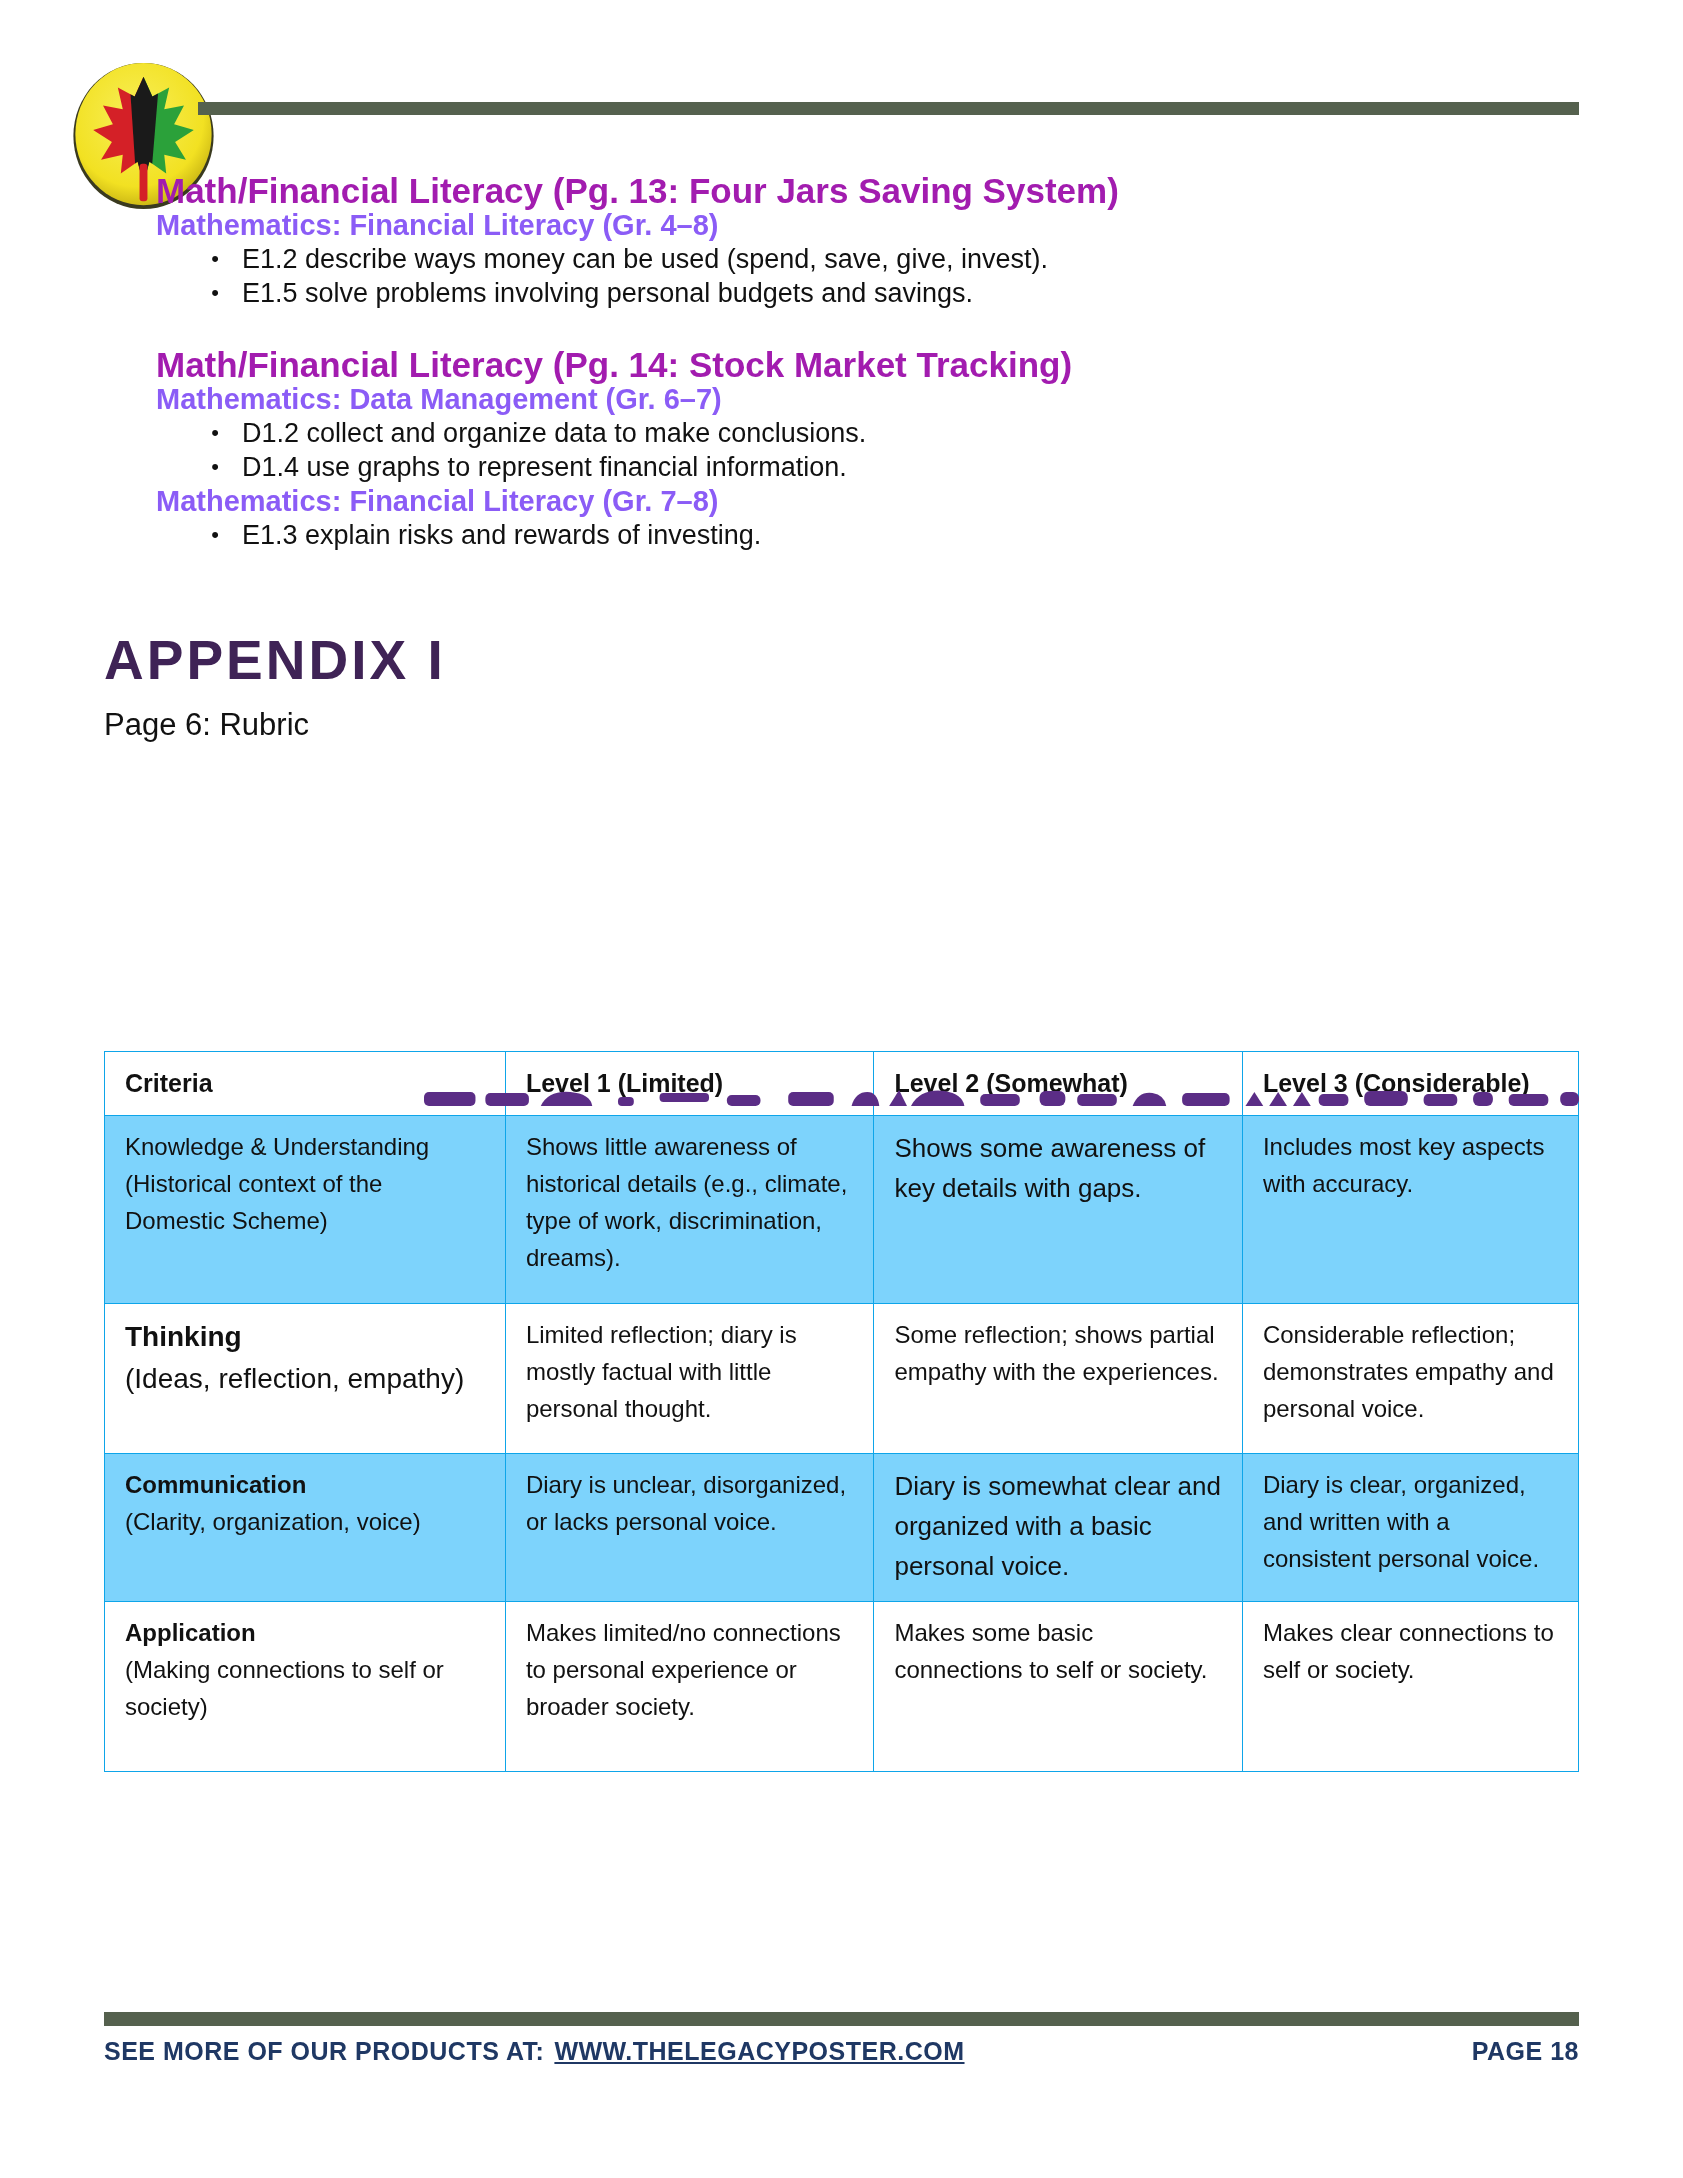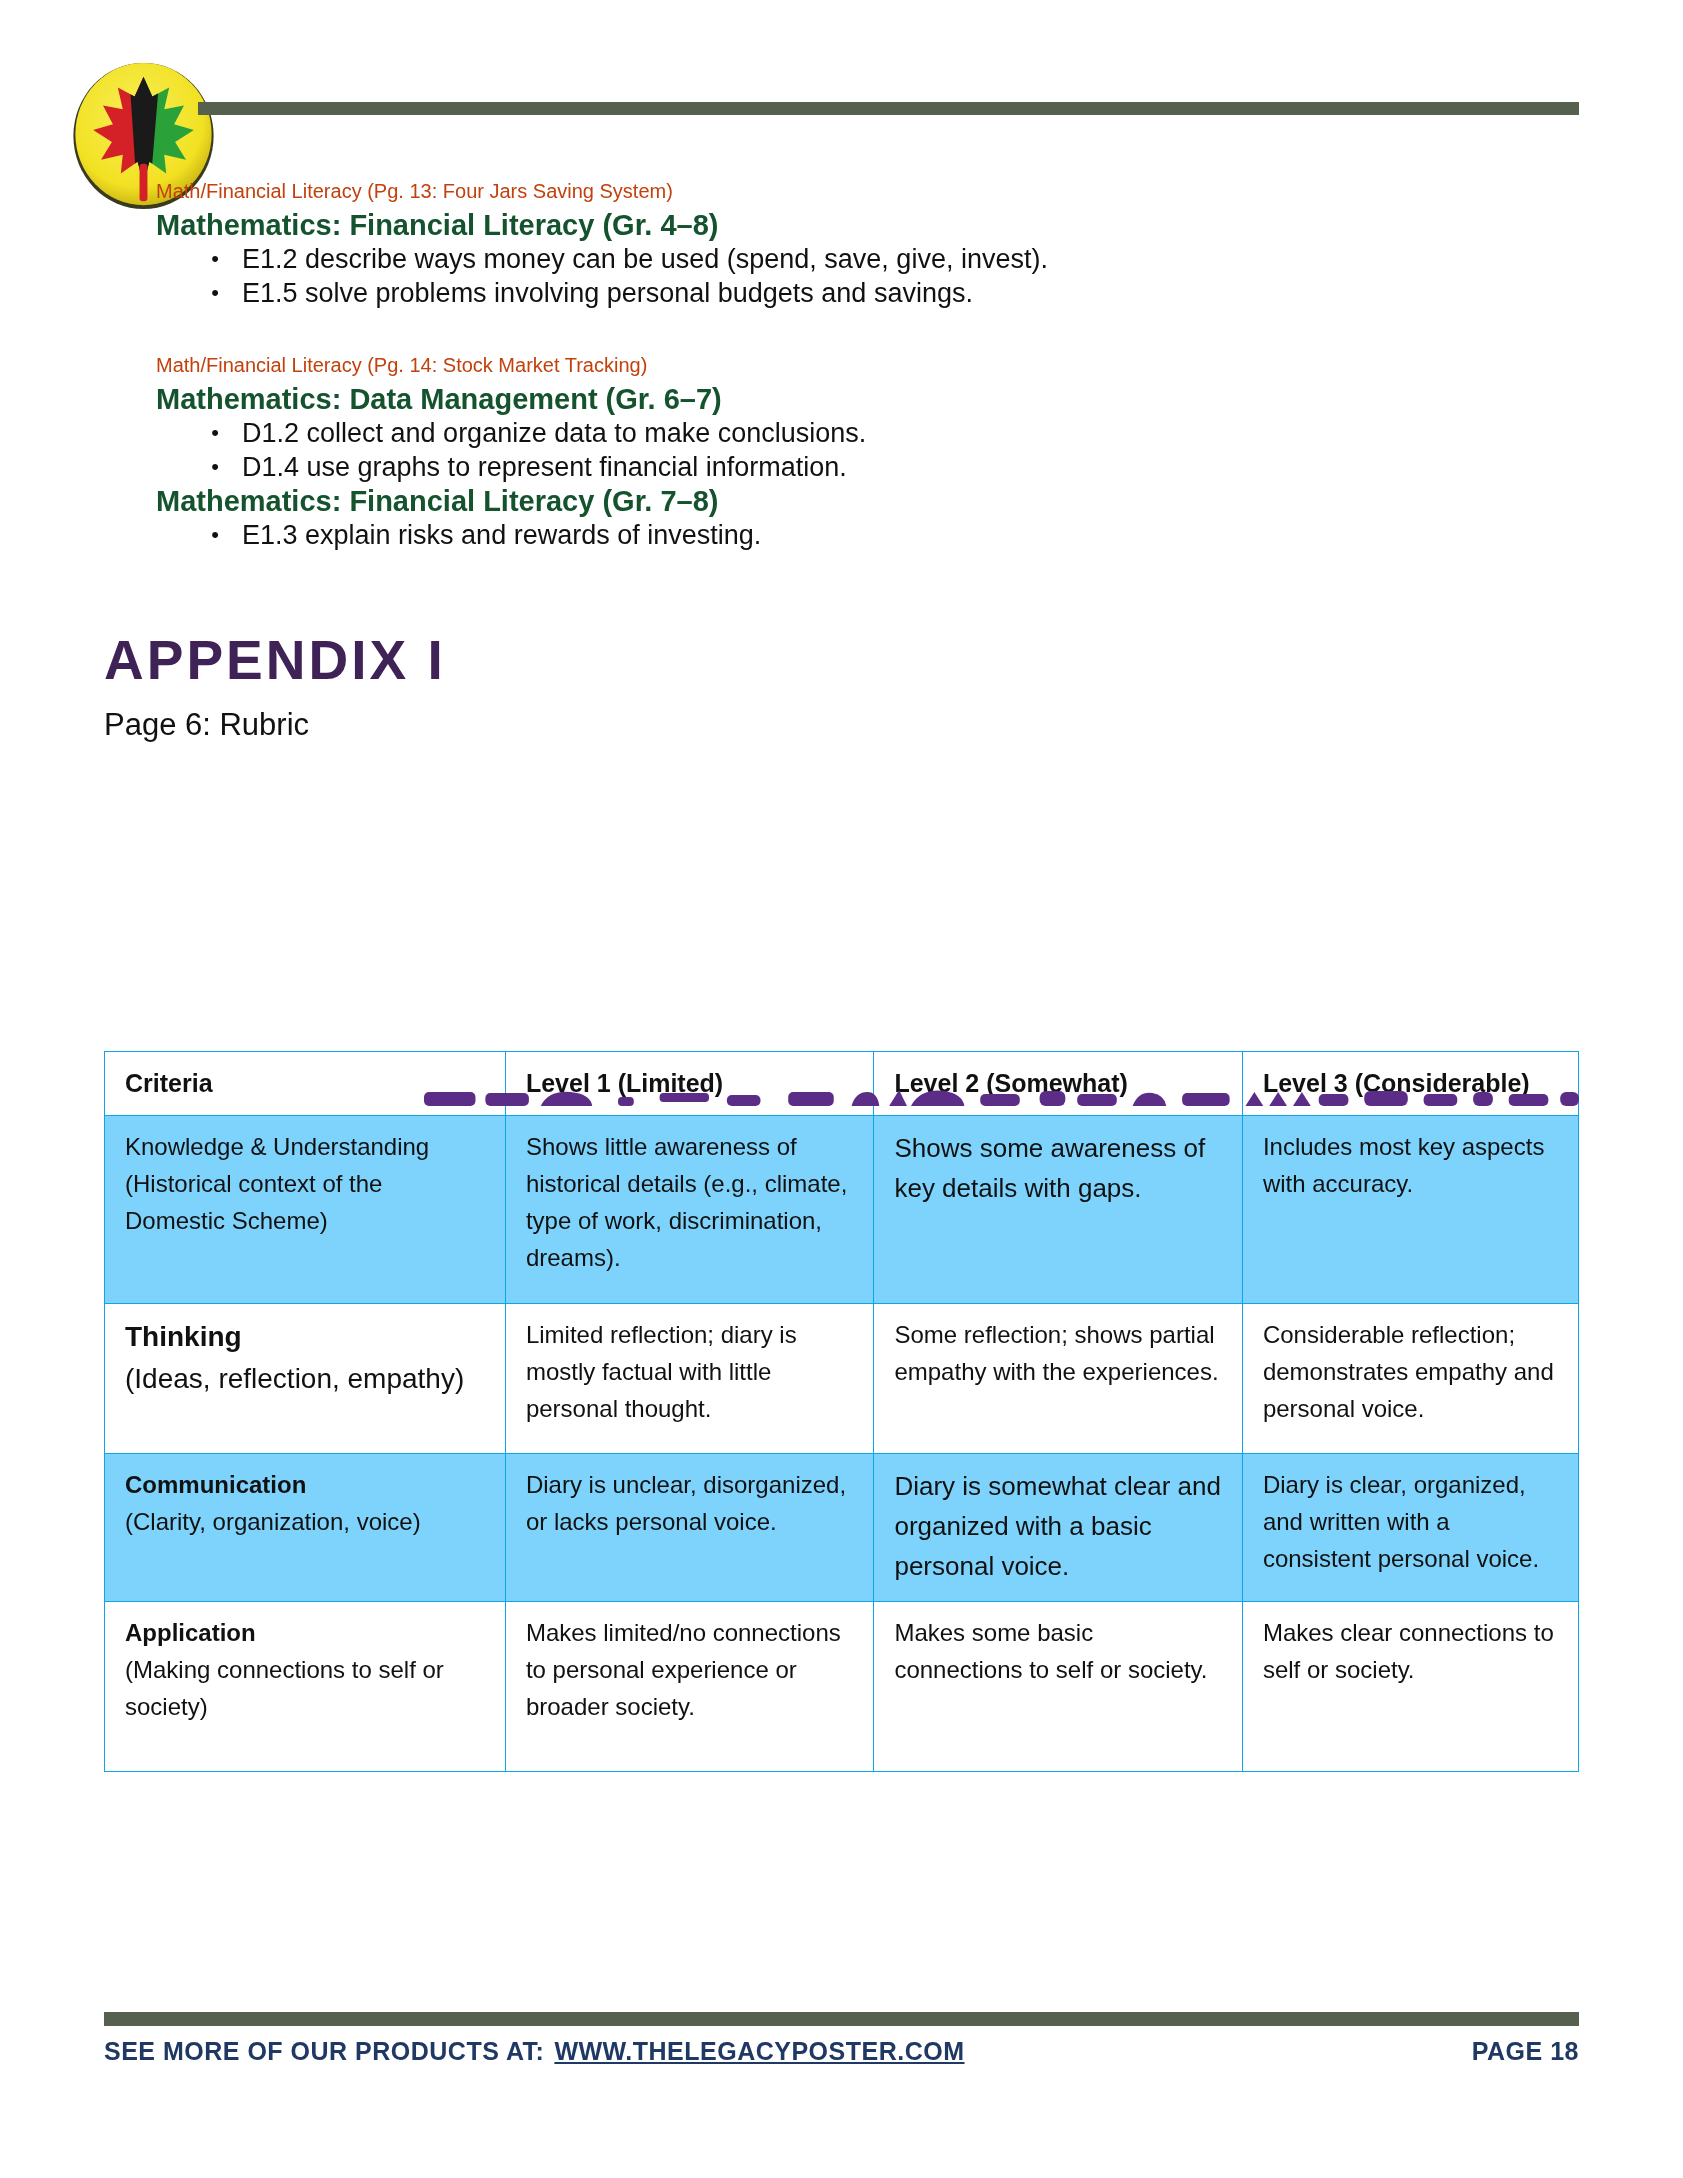--- a/index.html
+++ b/index.html
@@ -25,25 +25,25 @@
     position: absolute; left: 198px; top: 102px;
     width: 1381px; height: 13px;
     background: #55614e;
   }
 
   
   .sec { position: absolute; left: 156px; width: 1287px; }
   .sec-1 { top: 174px; }
   .sec-2 { top: 348px; }
   .sec-heading {
-    font-size: 20px; font-weight: normal; color: #c2410c;
+    font-size: 35px; font-weight: bold; color: #a21caf;
     line-height: 34px; margin-bottom: 0;
   }
   .sec-subheading {
-    font-size: 29px; font-weight: bold; color: #14532d;
+    font-size: 29px; font-weight: bold; color: #8b5cf6;
     line-height: 34px;
   }
   .bullet-row { display: flex; line-height: 34px; }
   .bullet-marker {
     width: 30px; margin-left: 44px; text-align: center;
     font-size: 22px; color: #111;
   }
   .bullet-text { font-size: 27px; margin-left: 12px; }
 
   

